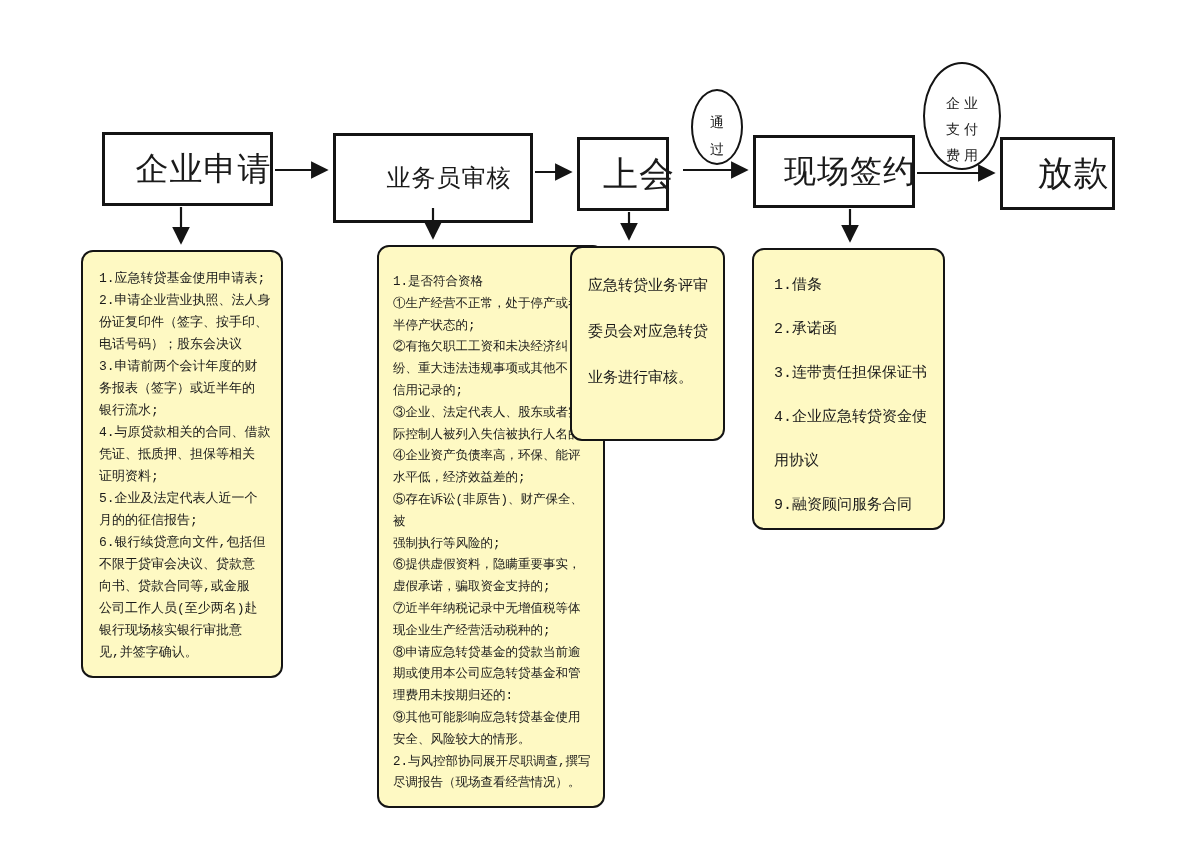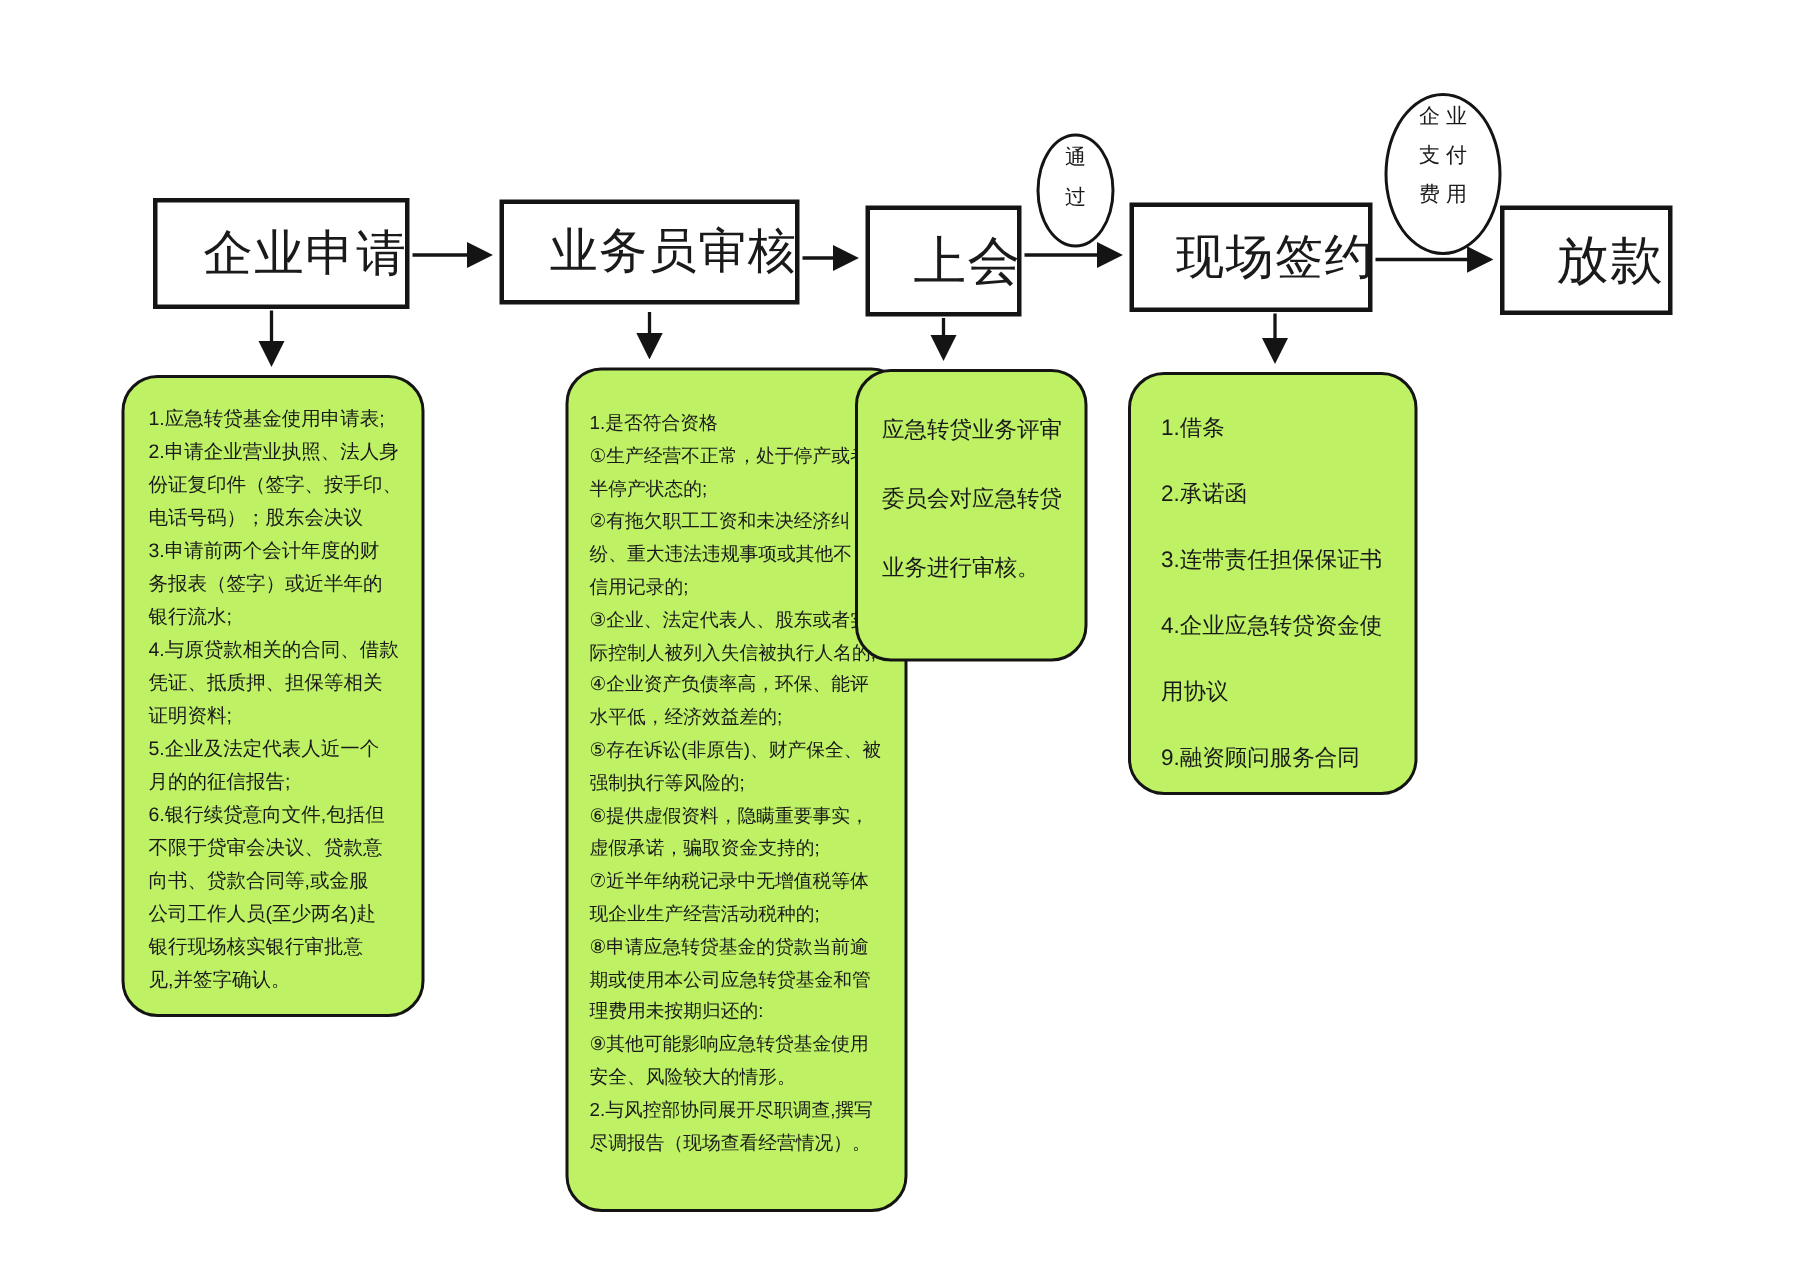--- a/index.html
+++ b/index.html
@@ -8,36 +8,36 @@
     position:relative;width:1200px;height:849px;background:#ffffff;
     font-family:"Liberation Sans","DejaVu Sans",sans-serif;
     color:#1a1a1a;overflow:hidden;
   }
   .step{
     position:absolute;box-sizing:border-box;border:3px solid #141414;background:#ffffff;
     display:flex;align-items:center;justify-content:center;
     letter-spacing:1px;font-weight:400;white-space:nowrap;padding-left:32px;
   }
   #step-1{left:102px;top:132px;width:171px;height:74px;font-size:33px;}
-  #step-2{left:333px;top:133px;width:200px;height:70px;font-size:32px;}
-  #step-3{left:577px;top:137px;width:104px;height:74px;font-size:35px;}
+  #step-2{left:333px;top:133px;width:200px;height:90px;font-size:24px;}
+  #step-3{left:577px;top:137px;width:92px;height:74px;font-size:35px;}
   #step-4{left:753px;top:135px;width:162px;height:73px;font-size:32px;}
   #step-5{left:1000px;top:137px;width:115px;height:73px;font-size:35px;}
 
   .oval{
     position:absolute;box-sizing:border-box;border:2.5px solid #141414;background:#ffffff;
-    border-radius:50%;display:flex;align-items:flex-start;justify-content:center;
+    border-radius:50%;display:flex;align-items:flex-end;justify-content:center;
     text-align:center;white-space:pre-line;
   }
   #oval-pass{left:691px;top:89px;width:52px;height:76px;font-size:14px;line-height:27px;}
   #oval-fee{left:923px;top:62px;width:78px;height:108px;font-size:14px;line-height:26px;}
 
   .detail{
-    position:absolute;box-sizing:border-box;border:2.5px solid #141414;background:#bef264;
-    border-radius:24px;white-space:pre-line;overflow:hidden;
+    position:absolute;box-sizing:border-box;border:2.5px solid #141414;background:#fef9c3;
+    border-radius:12px;white-space:pre-line;overflow:hidden;font-family:Liberation Mono, monospace;
   }
   #detail-1{left:81px;top:250px;width:202px;height:428px;font-size:13px;line-height:22px;padding:16px 10px 0 16px;}
   #detail-2{left:329px;top:245px;width:228px;height:563px;font-size:12.5px;line-height:21.8px;padding:25px 8px 0 14px;margin-left:48px;}
   #detail-3{left:570px;top:246px;width:155px;height:195px;font-size:15px;line-height:46px;padding:16px 6px 0 16px;}
   #detail-4{left:752px;top:248px;width:193px;height:282px;font-size:15px;line-height:44px;padding:14px 6px 0 20px;}
 
   .arrows{position:absolute;left:0;top:0;width:1200px;height:849px;pointer-events:none;}
 </style>
 </head>
 <body>

